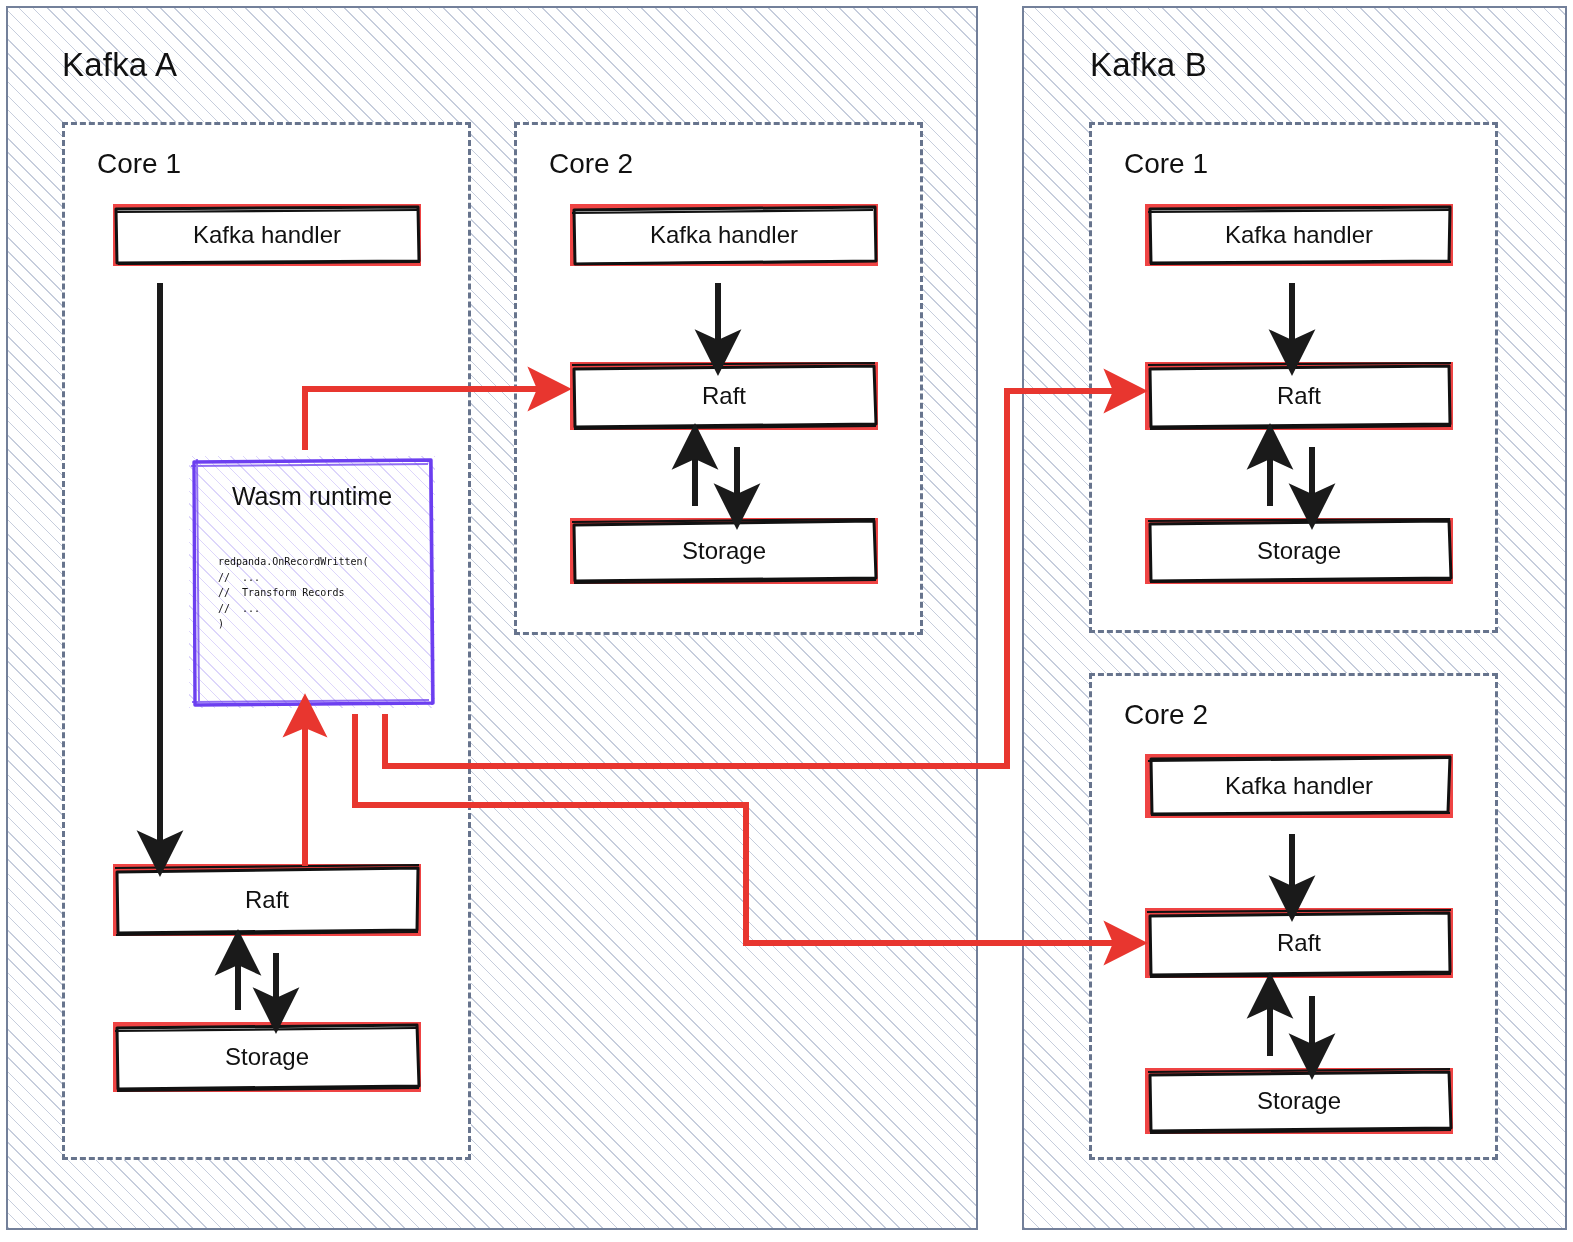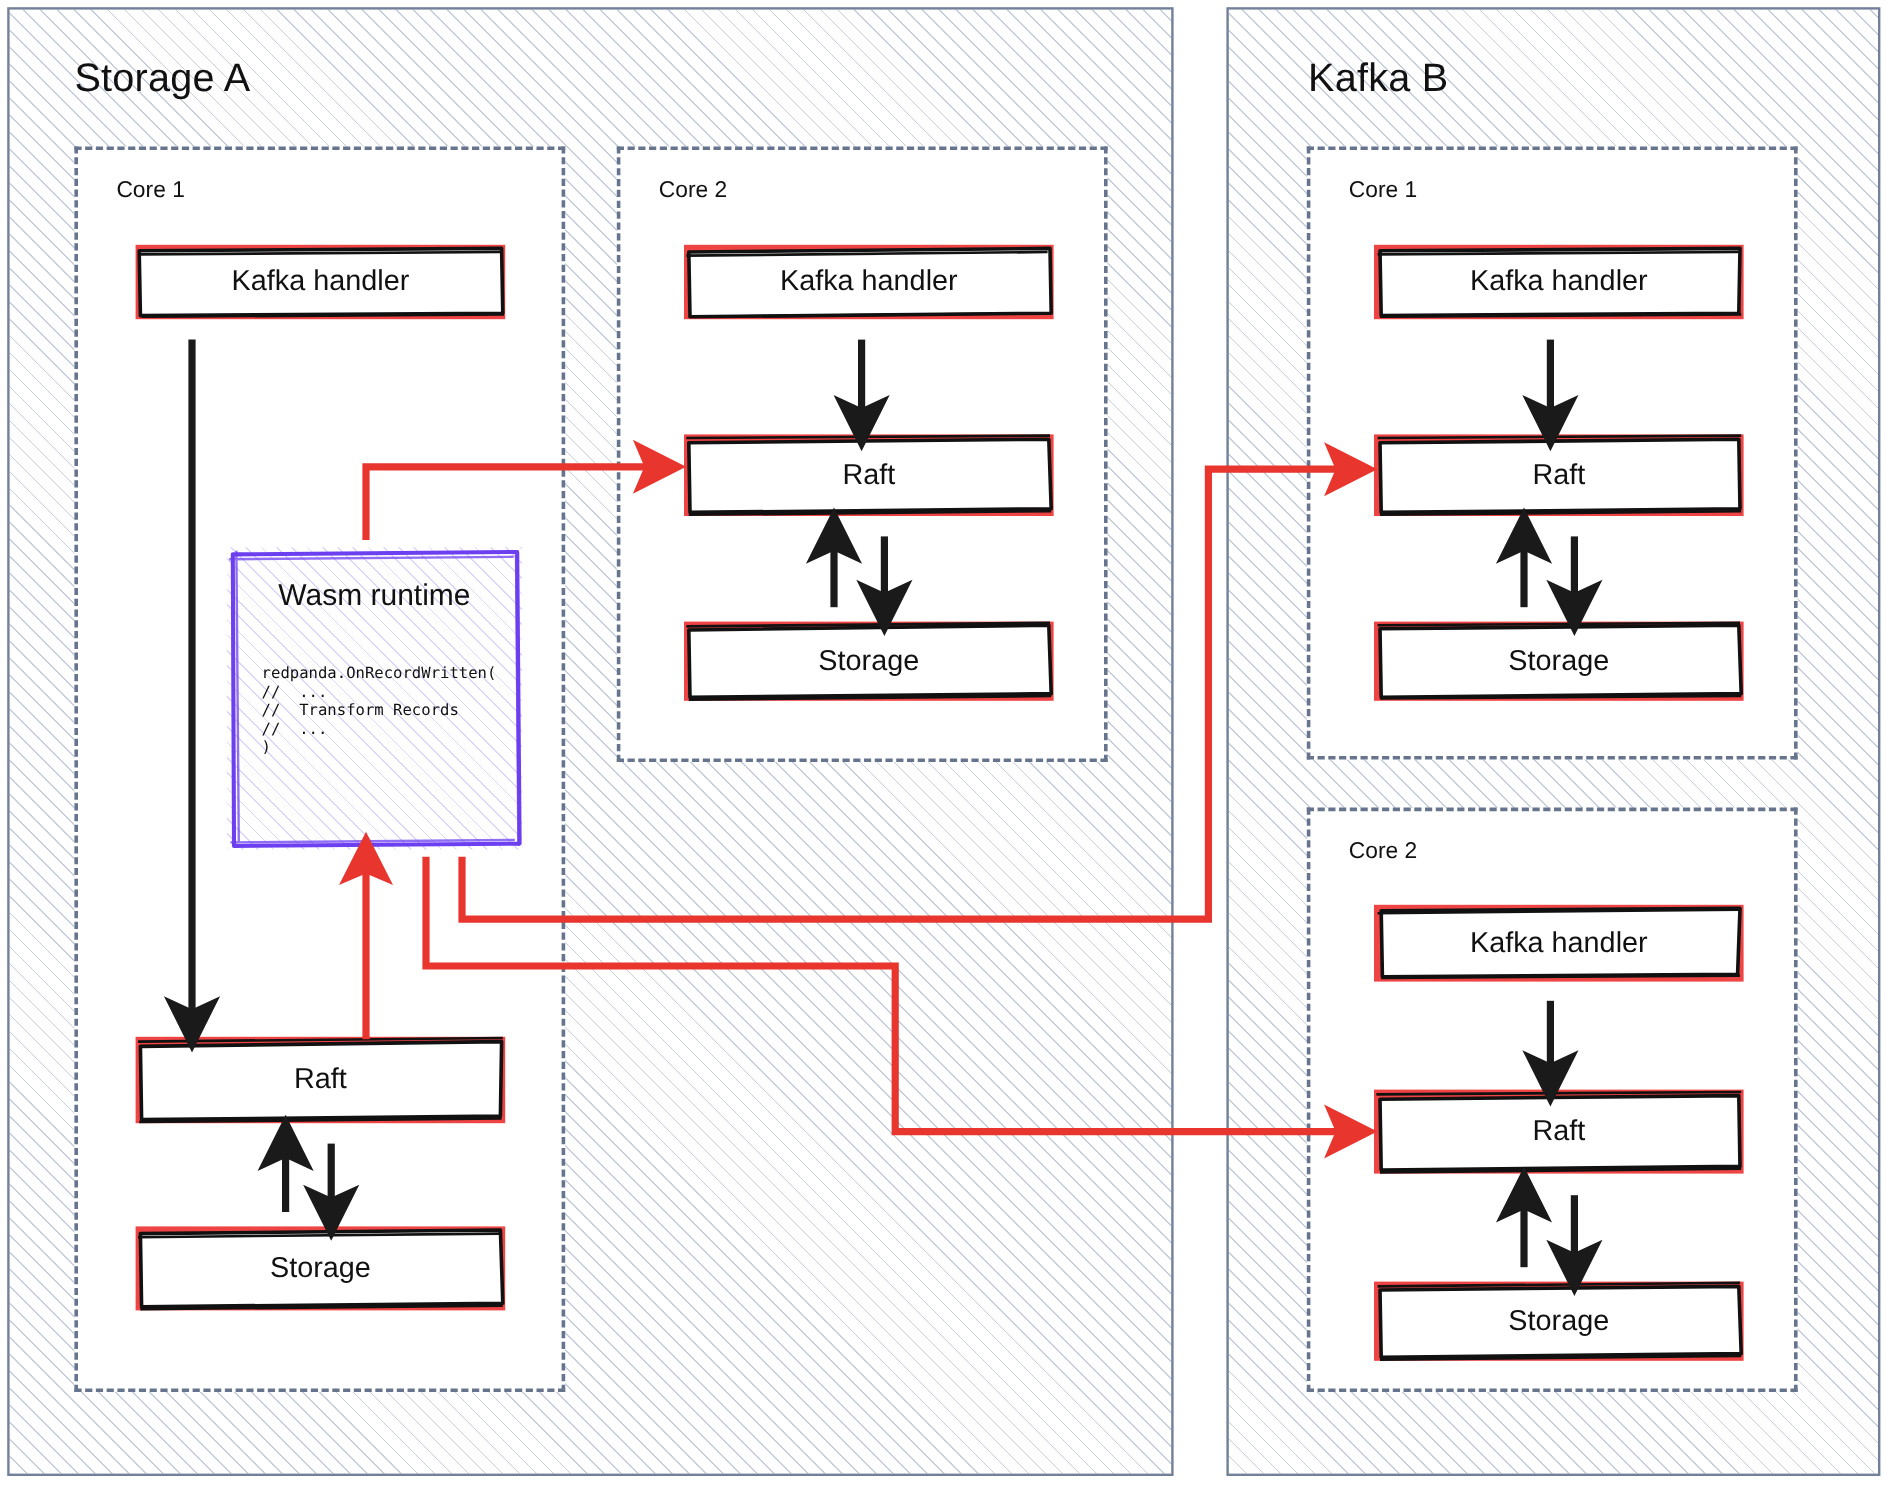--- a/index.html
+++ b/index.html
@@ -26,21 +26,21 @@
 
   
   .core{
     position:absolute;
     border:3px dashed #67748d;
     background:#ffffff;
     box-sizing:border-box;
   }
   .core-title{
     position:absolute;
-    font-size:19px;
+    font-size:28px;
     color:#111111;
     white-space:nowrap;
   }
 
   
   .node{
     position:absolute;
     box-sizing:border-box;
     background:#ef4444;
   }
@@ -74,36 +74,36 @@
     position:absolute;
     left:0;right:0;top:26px;
     text-align:center;
     font-size:25px;
     color:#111111;
   }
   .wasm-code{
     position:absolute;
     left:29px; top:98px;
     font-family:"DejaVu Sans Mono",monospace;
-    font-size:13px;
+    font-size:10px;
     line-height:15.5px;
     color:#111111;
     white-space:pre;
   }
 
   
   .conn{position:absolute;left:0;top:0;width:1573px;height:1242px;overflow:visible;pointer-events:none;}
 </style>
 </head>
 <body>
 
 <div id="canvas">
 
   <div class="broker" style="left:6px; top:6px; width:972px; height:1224px;"></div>
-  <div class="broker-title" style="left:62px; top:46px;">Storage A</div>
+  <div class="broker-title" style="left:62px; top:46px;">Kafka A</div>
 
   <div class="core" style="left:62px; top:122px; width:409px; height:1038px;"></div>
   <div class="core-title" style="left:97px; top:148px;">Core 1</div>
 
   <div class="node" style="left:113px; top:204px; width:308px; height:62px;">
     <svg class="sk" viewBox="0 0 308 62" preserveAspectRatio="none">
       <path d="M3,5 L305,3 L306,57 L4,59 Z" fill="#fff" stroke="#111" stroke-width="3" stroke-linejoin="round"></path>
       <path d="M2,8 L304,6" fill="none" stroke="#111" stroke-width="2.2"></path>
       <path d="M5,60 L307,58" fill="none" stroke="#111" stroke-width="2.2"></path>
     </svg>

